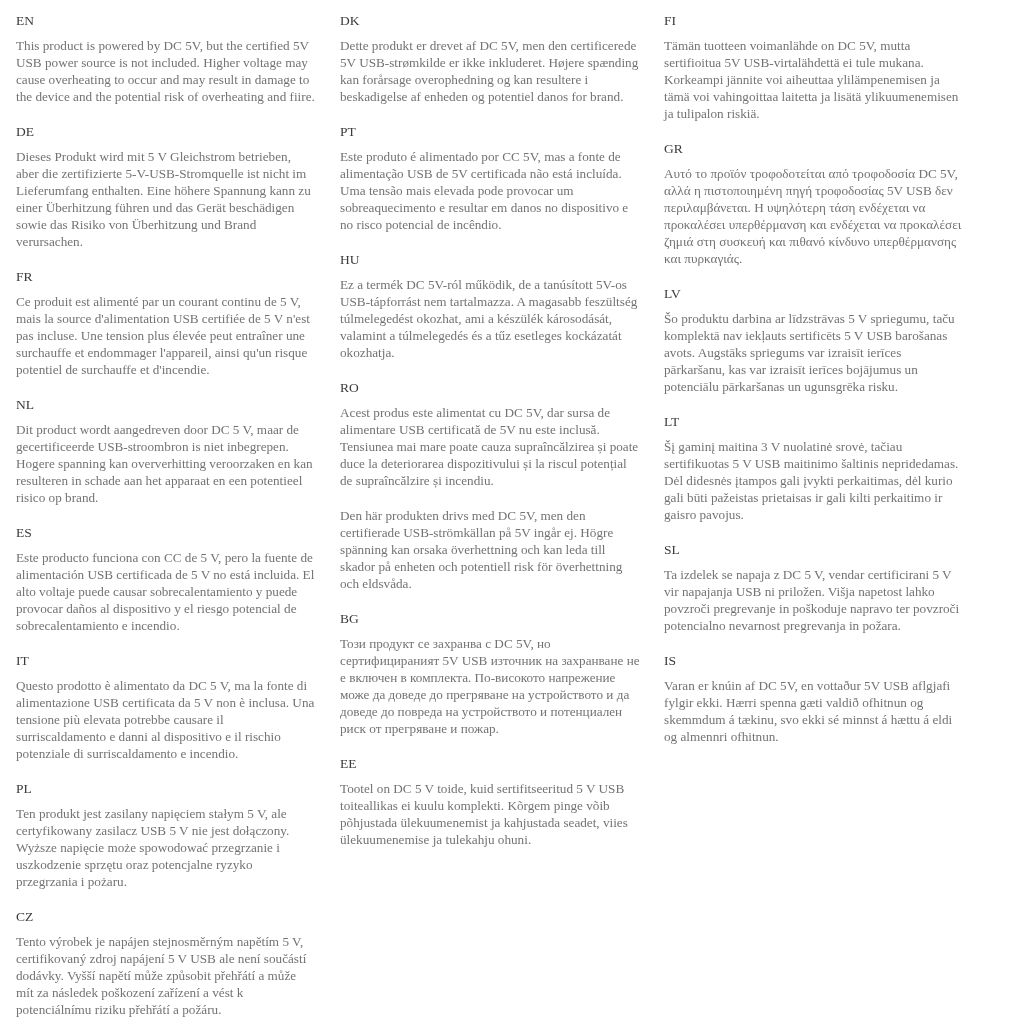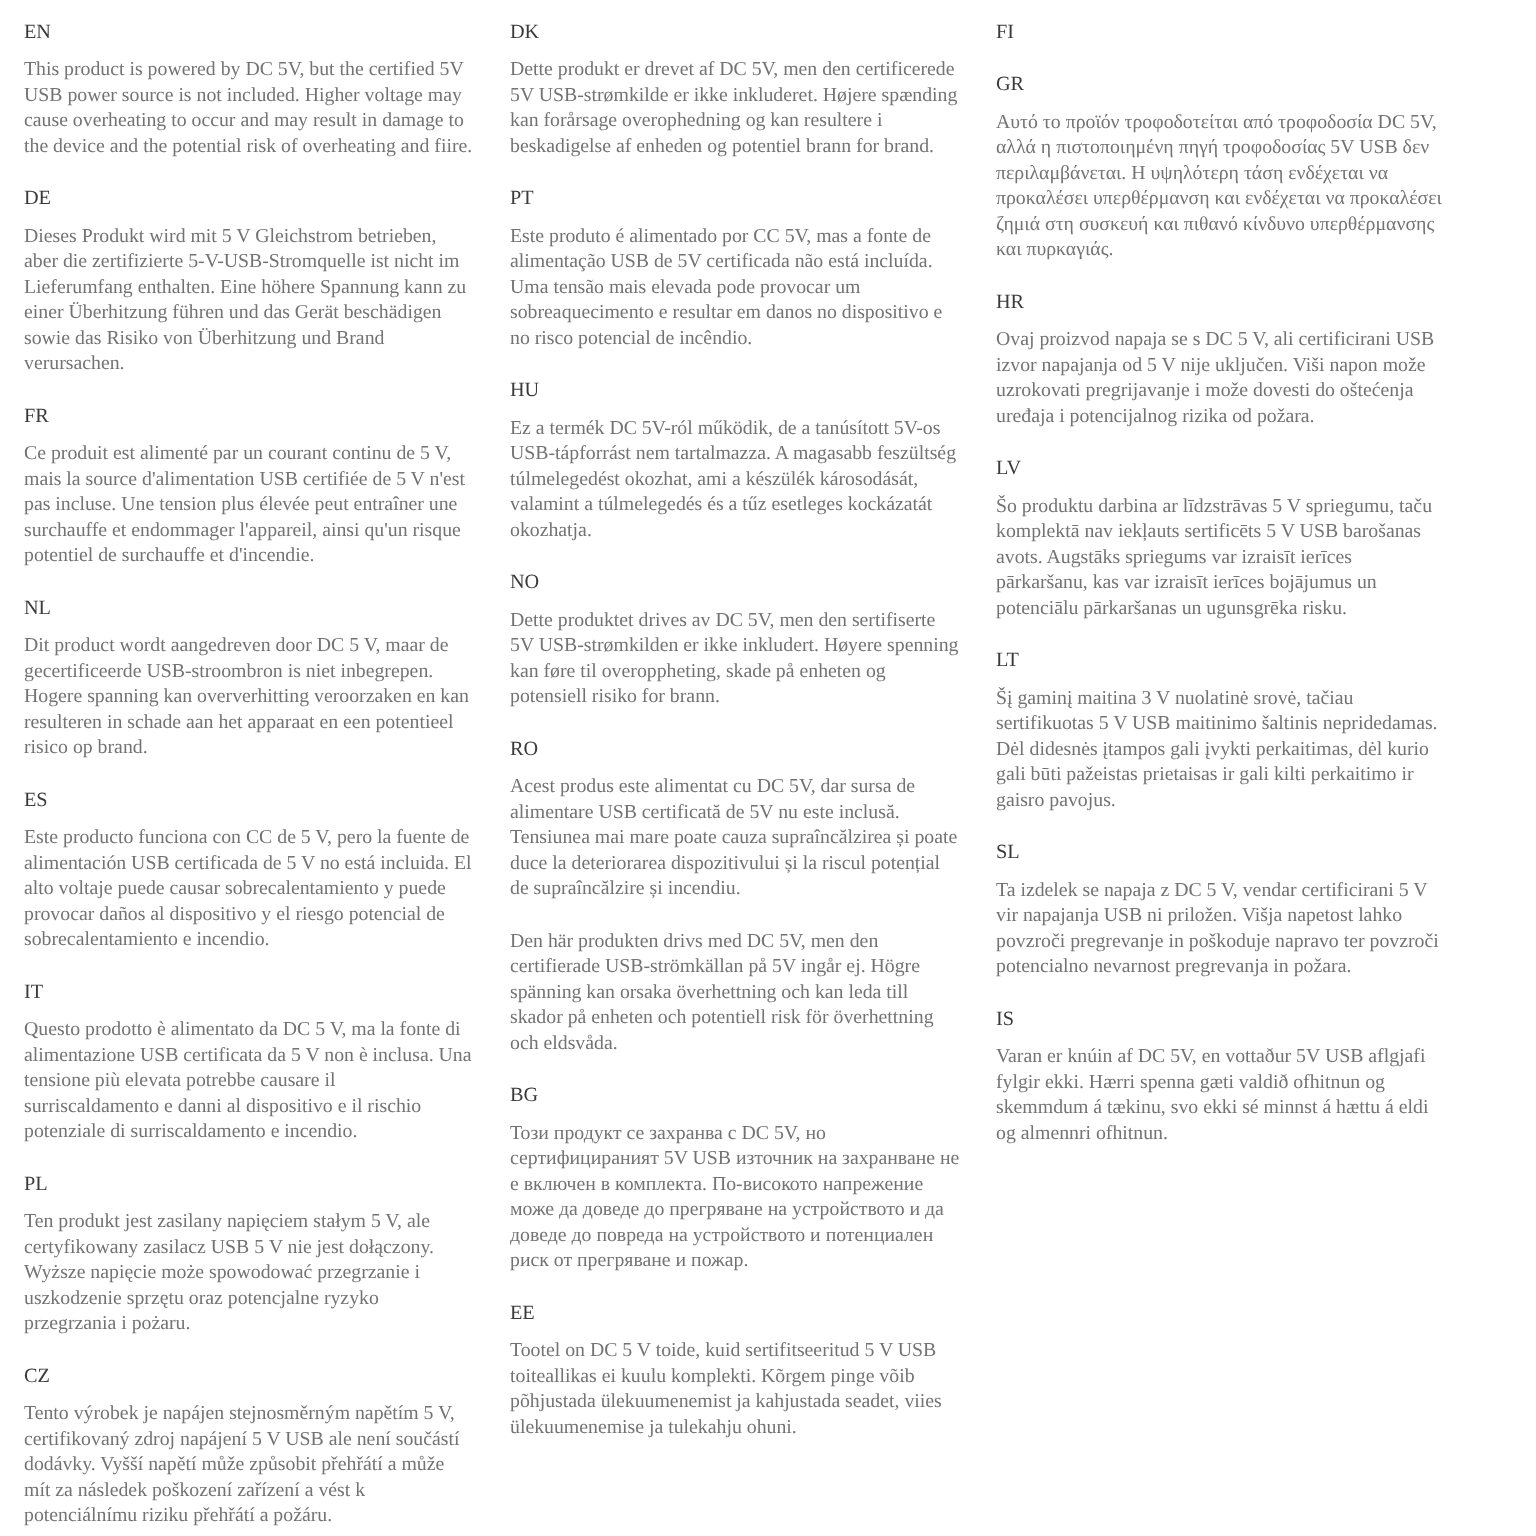--- a/index.html
+++ b/index.html
@@ -74,61 +74,54 @@
         <p class="text">Ten produkt jest zasilany napięciem stałym 5 V, ale certyfikowany zasilacz USB 5 V nie jest dołączony. Wyższe napięcie może spowodować przegrzanie i uszkodzenie sprzętu oraz potencjalne ryzyko przegrzania i pożaru.</p>
       </div>
       <div class="block">
         <div class="lang">CZ</div>
         <p class="text">Tento výrobek je napájen stejnosměrným napětím 5 V, certifikovaný zdroj napájení 5 V USB ale není součástí dodávky. Vyšší napětí může způsobit přehřátí a může mít za následek poškození zařízení a vést k potenciálnímu riziku přehřátí a požáru.</p>
       </div>
     </div>
   <div class="col">
       <div class="block">
         <div class="lang">DK</div>
-        <p class="text">Dette produkt er drevet af DC 5V, men den certificerede 5V USB-strømkilde er ikke inkluderet. Højere spænding kan forårsage overophedning og kan resultere i beskadigelse af enheden og potentiel brann for brand.</p>
+        <p class="text">Dette produkt er drevet af DC 5V, men den certificerede 5V USB-strømkilde er ikke inkluderet. Højere spænding kan forårsage overophedning og kan resultere i beskadigelse af enheden og potentiel danos for brand.</p>
       </div>
       <div class="block">
         <div class="lang">PT</div>
         <p class="text">Este produto é alimentado por CC 5V, mas a fonte de alimentação USB de 5V certificada não está incluída. Uma tensão mais elevada pode provocar um sobreaquecimento e resultar em danos no dispositivo e no risco potencial de incêndio.</p>
       </div>
       <div class="block">
         <div class="lang">HU</div>
         <p class="text">Ez a termék DC 5V-ról működik, de a tanúsított 5V-os USB-tápforrást nem tartalmazza. A magasabb feszültség túlmelegedést okozhat, ami a készülék károsodását, valamint a túlmelegedés és a tűz esetleges kockázatát okozhatja.</p>
-      </div>
-      <div class="block">
-        <div class="lang">NO</div>
-        <p class="text">Dette produktet drives av DC 5V, men den sertifiserte 5V USB-strømkilden er ikke inkludert. Høyere spenning kan føre til overoppheting, skade på enheten og potensiell risiko for brann.</p>
       </div>
       <div class="block">
         <div class="lang">RO</div>
         <p class="text">Acest produs este alimentat cu DC 5V, dar sursa de alimentare USB certificată de 5V nu este inclusă. Tensiunea mai mare poate cauza supraîncălzirea și poate duce la deteriorarea dispozitivului și la riscul potențial de supraîncălzire și incendiu.</p>
       </div>
       <div class="block">
         <p class="text">Den här produkten drivs med DC 5V, men den certifierade USB-strömkällan på 5V ingår ej. Högre spänning kan orsaka överhettning och kan leda till skador på enheten och potentiell risk för överhettning och eldsvåda.</p>
       </div>
       <div class="block">
         <div class="lang">BG</div>
         <p class="text">Този продукт се захранва с DC 5V, но сертифицираният 5V USB източник на захранване не е включен в комплекта. По-високото напрежение може да доведе до прегряване на устройството и да доведе до повреда на устройството и потенциален риск от прегряване и пожар.</p>
       </div>
       <div class="block">
         <div class="lang">EE</div>
         <p class="text">Tootel on DC 5 V toide, kuid sertifitseeritud 5 V USB toiteallikas ei kuulu komplekti. Kõrgem pinge võib põhjustada ülekuumenemist ja kahjustada seadet, viies ülekuumenemise ja tulekahju ohuni.</p>
       </div>
     </div>
   <div class="col">
       <div class="block">
         <div class="lang">FI</div>
+        <p class="text">Tämän tuotteen voimanlähde on DC 5V, mutta sertifioitua 5V USB-virtalähdettä ei tule mukana. Korkeampi jännite voi aiheuttaa ylilämpenemisen ja tämä voi vahingoittaa laitetta ja lisätä ylikuumenemisen ja tulipalon riskiä.</p>
       </div>
       <div class="block">
         <div class="lang">GR</div>
         <p class="text">Αυτό το προϊόν τροφοδοτείται από τροφοδοσία DC 5V, αλλά η πιστοποιημένη πηγή τροφοδοσίας 5V USB δεν περιλαμβάνεται. Η υψηλότερη τάση ενδέχεται να προκαλέσει υπερθέρμανση και ενδέχεται να προκαλέσει ζημιά στη συσκευή και πιθανό κίνδυνο υπερθέρμανσης και πυρκαγιάς.</p>
-      </div>
-      <div class="block">
-        <div class="lang">HR</div>
-        <p class="text">Ovaj proizvod napaja se s DC 5 V, ali certificirani USB izvor napajanja od 5 V nije uključen. Viši napon može uzrokovati pregrijavanje i može dovesti do oštećenja uređaja i potencijalnog rizika od požara.</p>
       </div>
       <div class="block">
         <div class="lang">LV</div>
         <p class="text">Šo produktu darbina ar līdzstrāvas 5 V spriegumu, taču komplektā nav iekļauts sertificēts 5 V USB barošanas avots. Augstāks spriegums var izraisīt ierīces pārkaršanu, kas var izraisīt ierīces bojājumus un potenciālu pārkaršanas un ugunsgrēka risku.</p>
       </div>
       <div class="block">
         <div class="lang">LT</div>
         <p class="text">Šį gaminį maitina 3 V nuolatinė srovė, tačiau sertifikuotas 5 V USB maitinimo šaltinis nepridedamas. Dėl didesnės įtampos gali įvykti perkaitimas, dėl kurio gali būti pažeistas prietaisas ir gali kilti perkaitimo ir gaisro pavojus.</p>
       </div>
       <div class="block">

